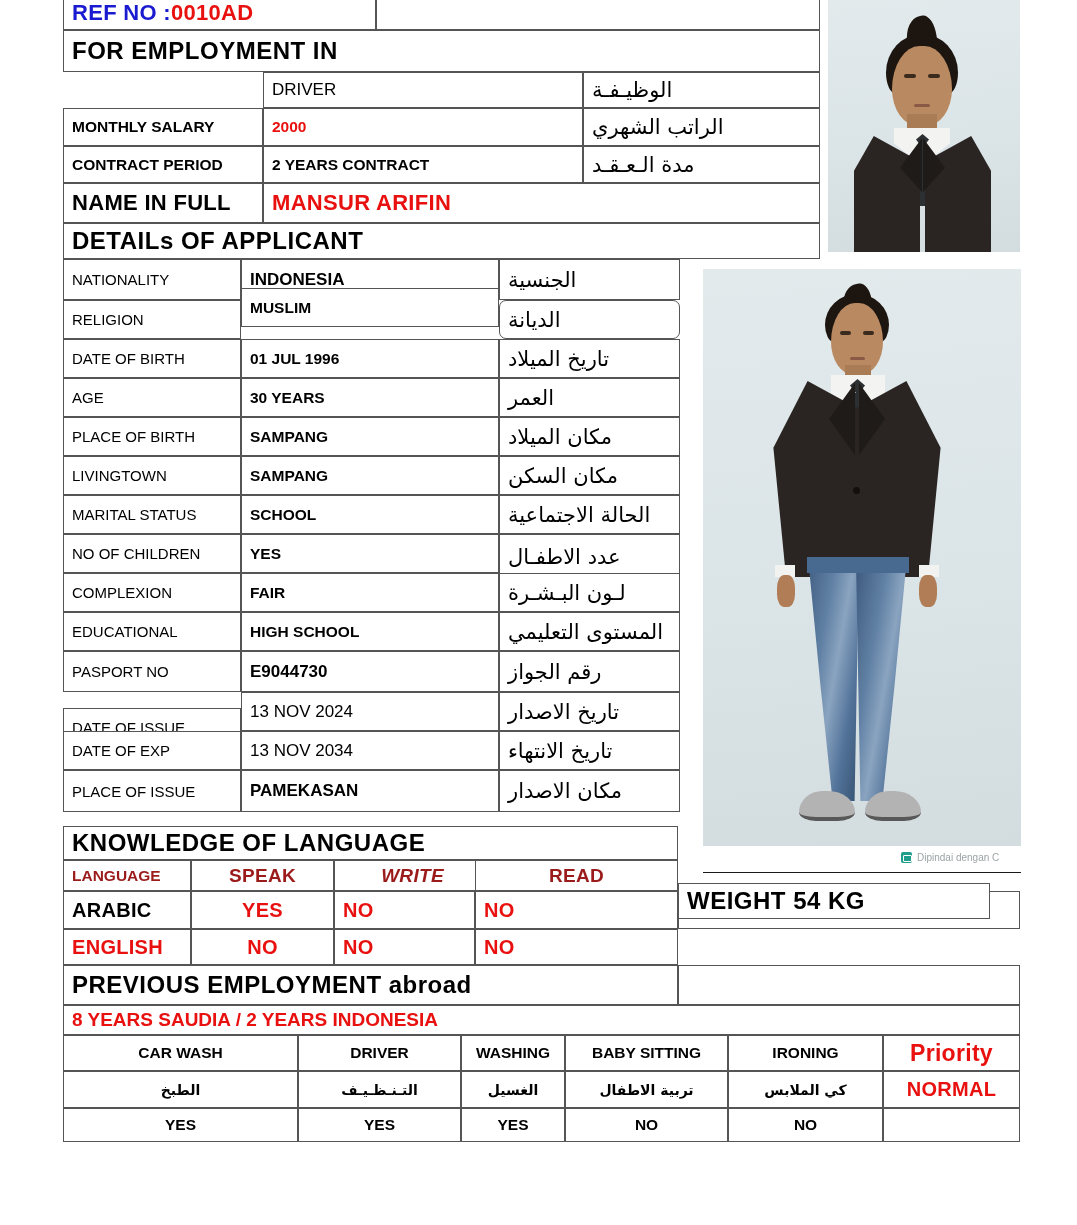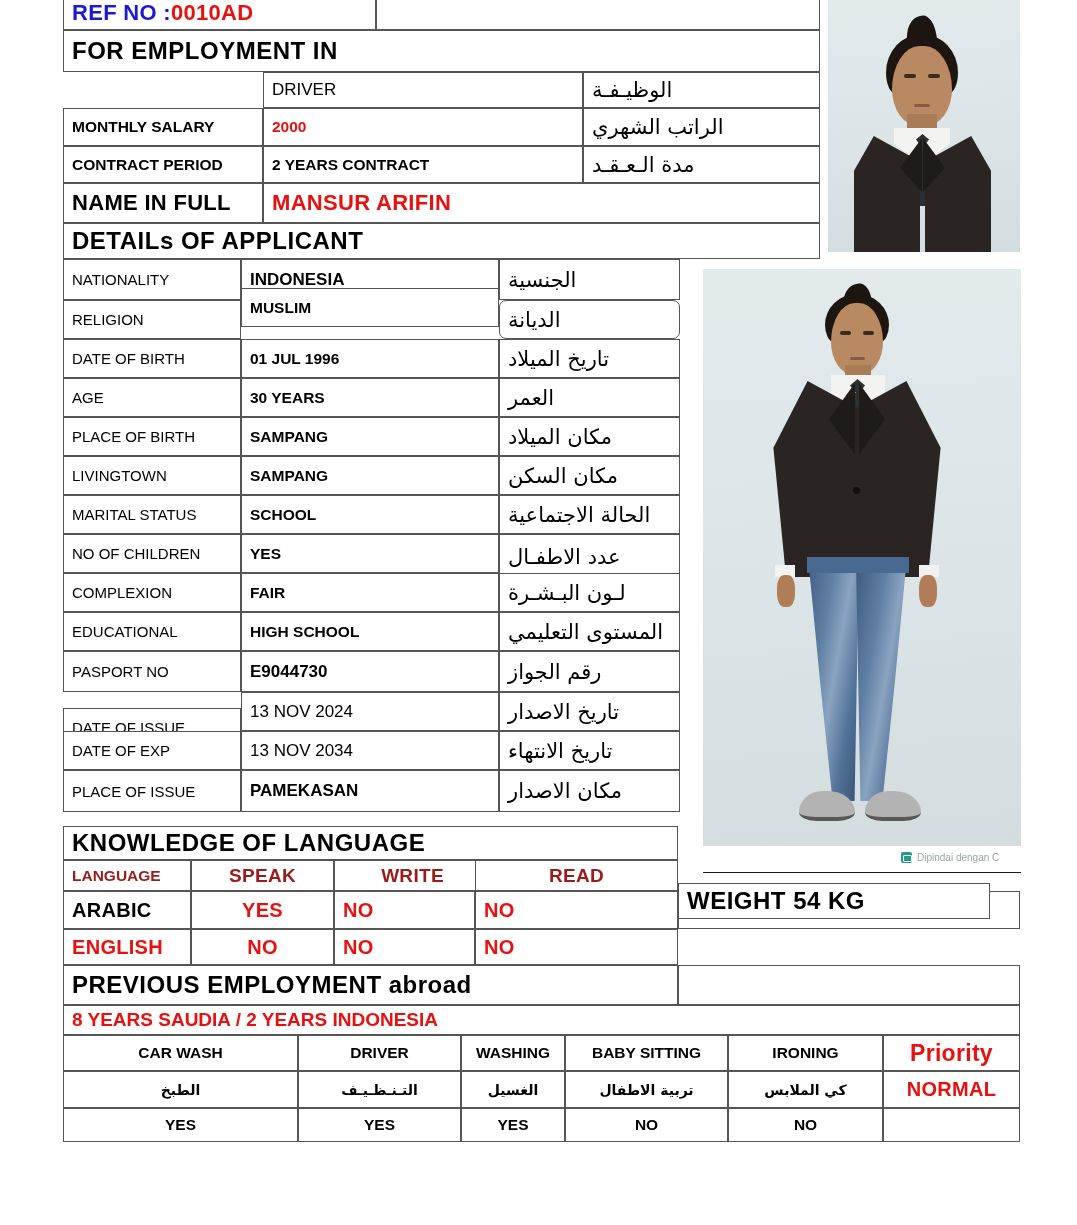--- a/index.html
+++ b/index.html
@@ -318,21 +318,21 @@
   <div class="cell" style="left:63px; top:826px; width:615px; height:34px;">
     <span class="bigger">KNOWLEDGE OF LANGUAGE</span>
   </div>
 
   <div class="cell" style="left:63px; top:860px; width:128px; height:31px;">
     <span class="lbl darkred">LANGUAGE</span>
   </div>
   <div class="cell ctr" style="left:191px; top:860px; width:143px; height:31px;">
     <span class="big darkred" style="font-size:19px">SPEAK</span>
   </div>
-  <div class="cell ctr" style="left:334px; top:860px; width:157px; height:31px;">
+  <div class="cell ctr" style="left:334px; top:860px; width:157px; height:31px;font-style:italic;">
     <span class="big darkred" style="font-size:19px">WRITE</span>
   </div>
   <div class="cell ctr" style="left:475px; top:860px; width:203px; height:31px;">
     <span class="big darkred" style="font-size:19px">READ</span>
   </div>
 
   <div class="cell" style="left:63px; top:891px; width:128px; height:38px;">
     <span class="big" style="font-size:20px">ARABIC</span>
   </div>
   <div class="cell ctr" style="left:191px; top:891px; width:143px; height:38px;">

